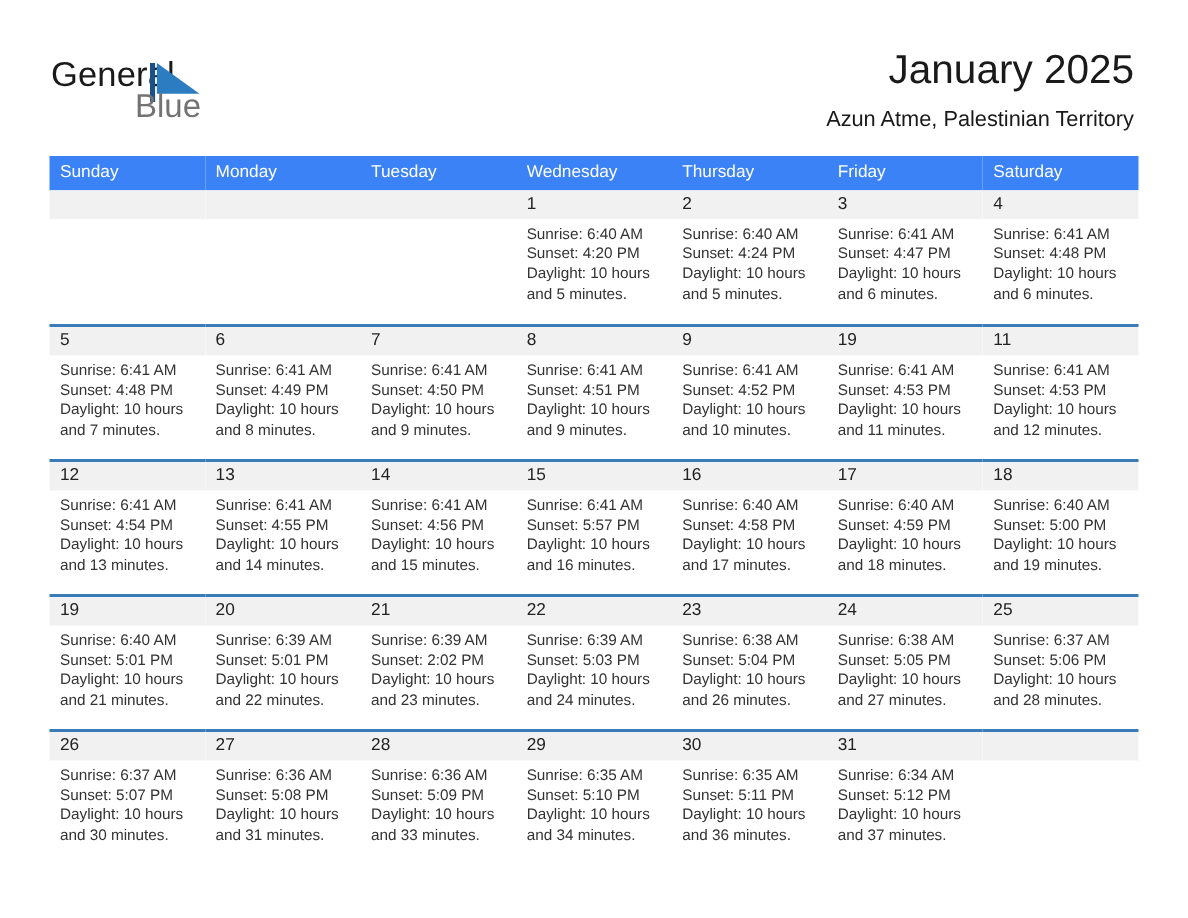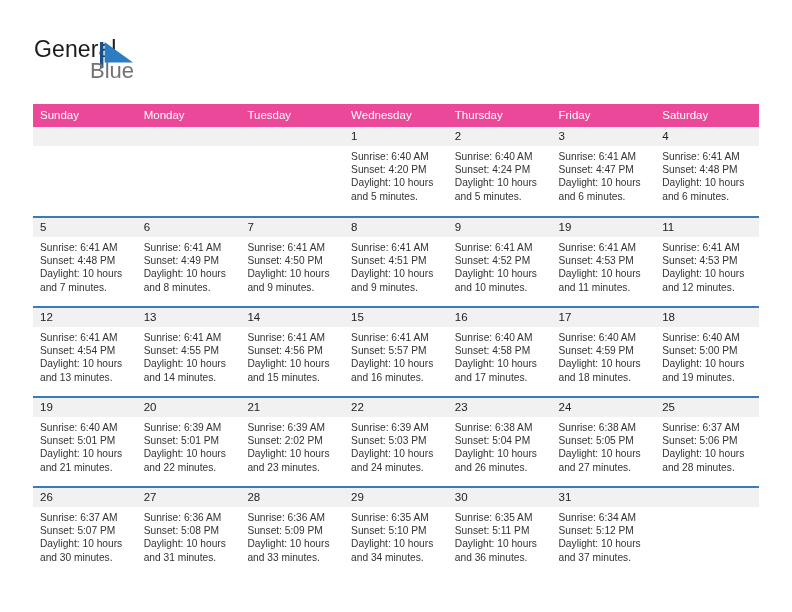--- a/index.html
+++ b/index.html
@@ -87,21 +87,21 @@
     left: 33px;
     top: 104px;
     width: 726px;
   }
   table.grid {
     width: 726px;
     border-collapse: collapse;
     table-layout: fixed;
   }
   table.grid th {
-    background: #ec4899;
+    background: #3b82f6;
     color: #ffffff;
     font-size: 11.5px;
     font-weight: normal;
     text-align: left;
     padding: 5px 0 5px 7px;
     height: 21px;
     line-height: 13px;
   }
   td.daycell {
     vertical-align: top;
@@ -145,20 +145,24 @@
       <span class="brand-general">General</span>
       <span class="brand-flag">
         <svg width="34" height="26" viewBox="0 0 34 26" xmlns="http://www.w3.org/2000/svg">
           <rect x="0" y="0" width="3.4" height="26" fill="#1c4f86"></rect>
           <polygon points="4.6,0 33,20.5 4.6,20.5" fill="#2b7cc0"></polygon>
         </svg>
       </span>
       <span class="brand-blue">Blue</span>
     </div>
 
+    <div class="title-block">
+      <div class="cal-title">January 2025</div>
+      <div class="cal-subtitle">Azun Atme, Palestinian Territory</div>
+    </div>
   </div>
 
   <div class="calendar">
     <table class="grid">
       <thead>
         <tr id="weekday-row">
             <th>Sunday</th>
             <th>Monday</th>
             <th>Tuesday</th>
             <th>Wednesday</th>

